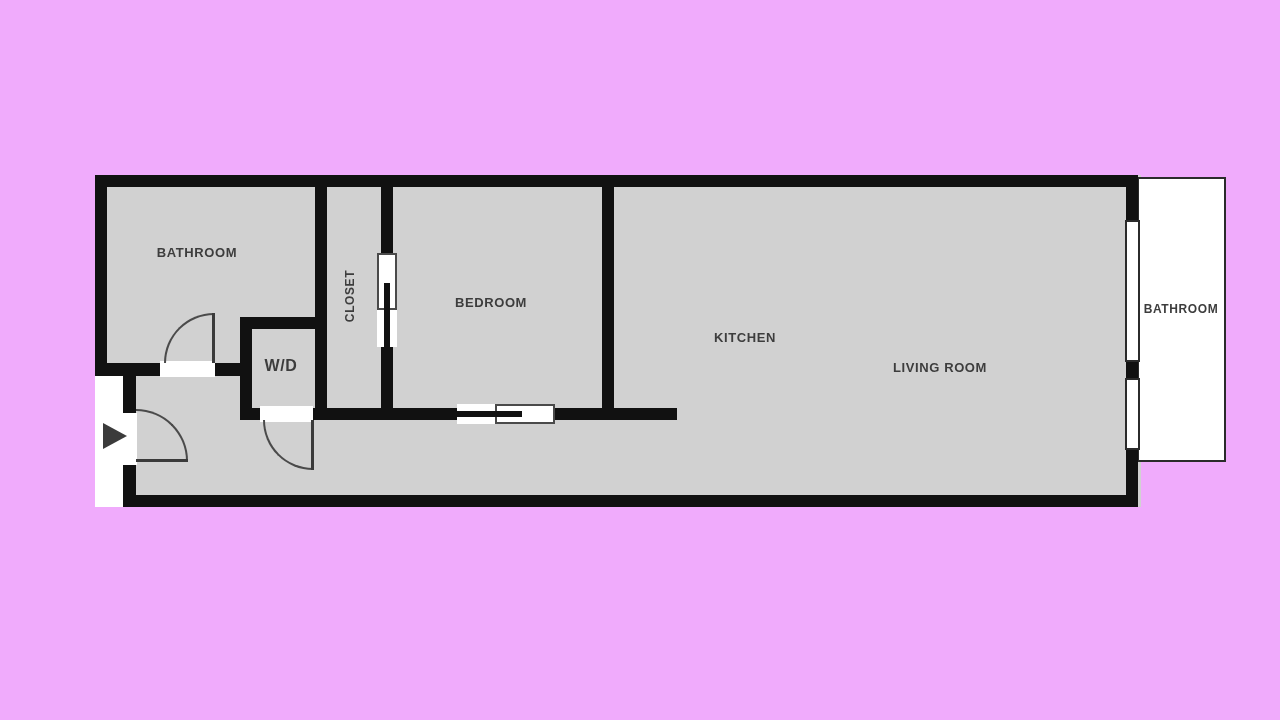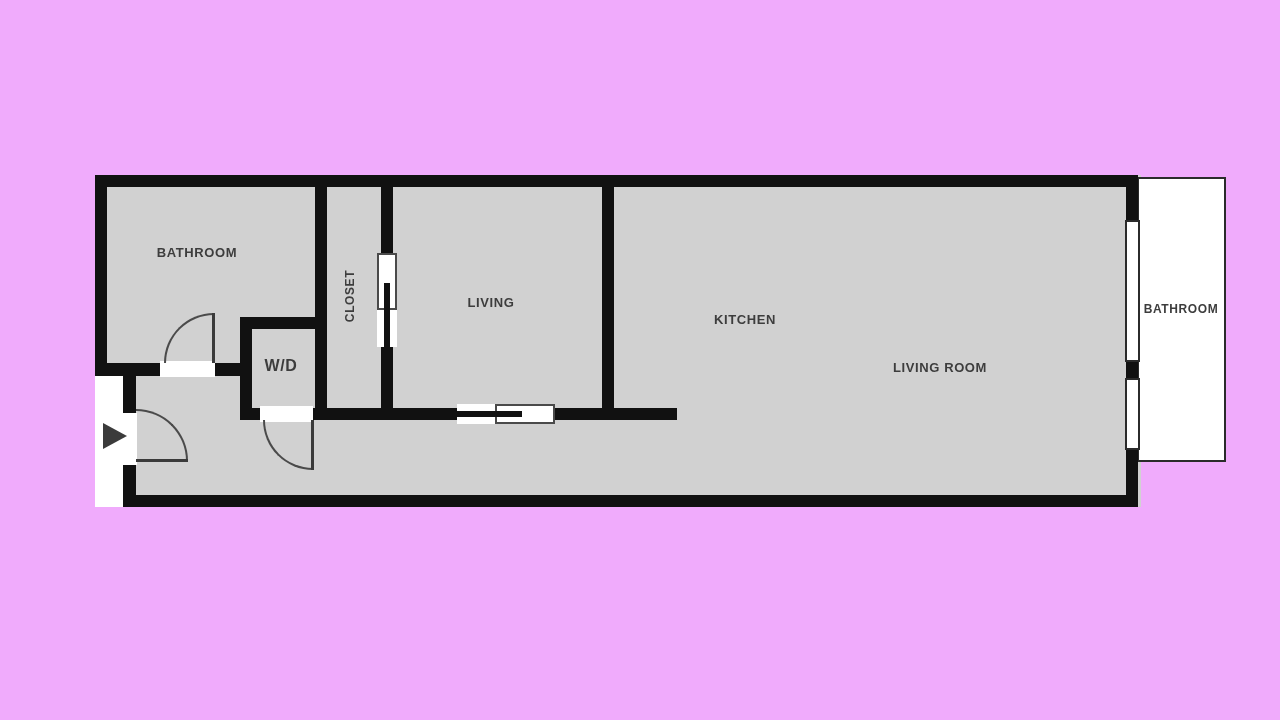--- a/index.html
+++ b/index.html
@@ -75,18 +75,18 @@
   <div class="leaf" style="left:136px;top:459px;width:52px;height:3px;"></div>
 
   <div class="arc" style="left:263px;top:420px;width:50px;height:50px;border-left-width:2px;border-bottom-width:2px;border-bottom-left-radius:100% 100%;"></div>
   <div class="leaf" style="left:311px;top:420px;width:3px;height:50px;"></div>
 
   <div class="arrow" style="left:103px;top:423px;"></div>
 
   <div class="roomlabel" style="left:197px;top:252px;">BATHROOM</div>
   <div class="roomlabel vert" style="left:350px;top:296px;font-size:12px;">CLOSET</div>
   <div class="roomlabel" style="left:281px;top:366px;font-size:16px;">W/D</div>
-  <div class="roomlabel" style="left:491px;top:302px;">LIVING</div>
-  <div class="roomlabel" style="left:745px;top:319px;">KITCHEN</div>
+  <div class="roomlabel" style="left:491px;top:302px;">BEDROOM</div>
+  <div class="roomlabel" style="left:745px;top:337px;">KITCHEN</div>
   <div class="roomlabel" style="left:940px;top:319px;margin-top:48px;">LIVING ROOM</div>
   <div class="roomlabel" style="left:1181px;top:309px;font-size:12px;">BATHROOM</div>
 
 </div>
 
 </body></html>

